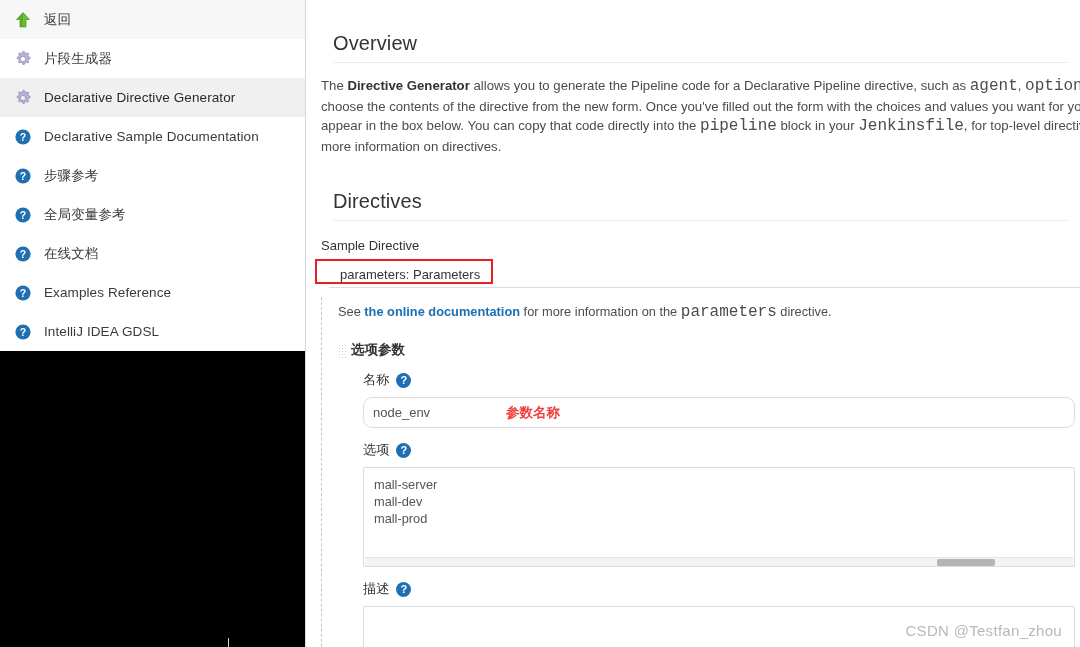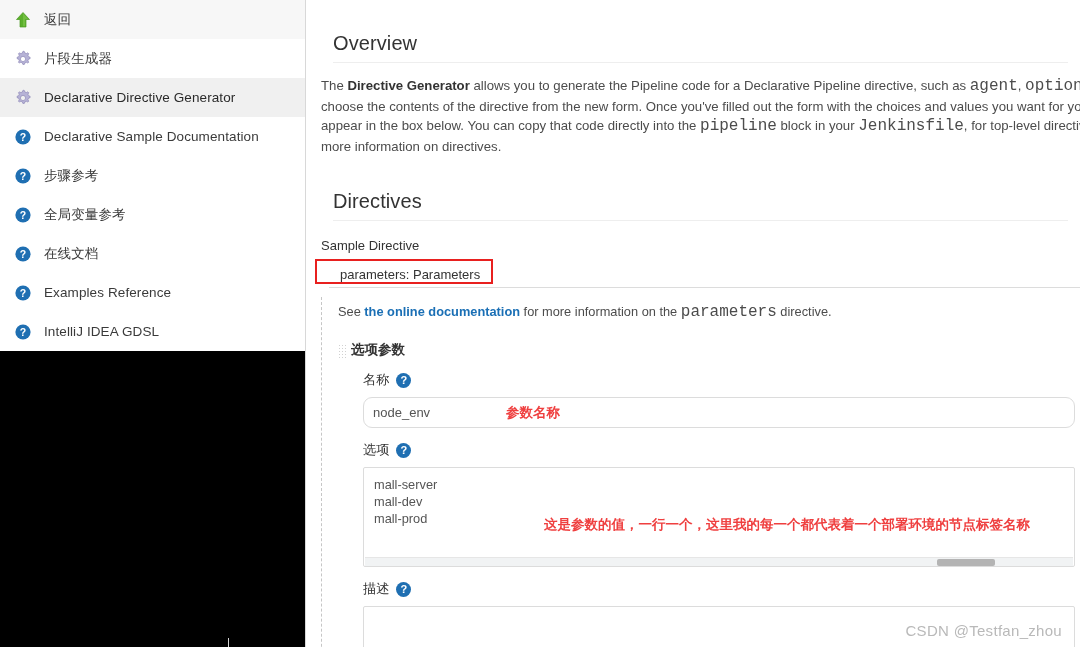--- a/index.html
+++ b/index.html
@@ -405,21 +405,20 @@
 
         <div class="field">
           <div class="field-label">
             <span>选项</span>
             <span class="help-icon">?</span>
           </div>
           <div class="txtarea">
             <div class="lines">mall-server
 mall-dev
 mall-prod</div>
-            <span class="annot annot-opts">这是参数的值，一行一个，这里我的每一个都代表着一个部署环境的节点标签名称</span>
             <div class="hscroll">
               <div class="thumb"></div>
             </div>
           </div>
         </div>
 
         <div class="field">
           <div class="field-label">
             <span>描述</span>
             <span class="help-icon">?</span>

